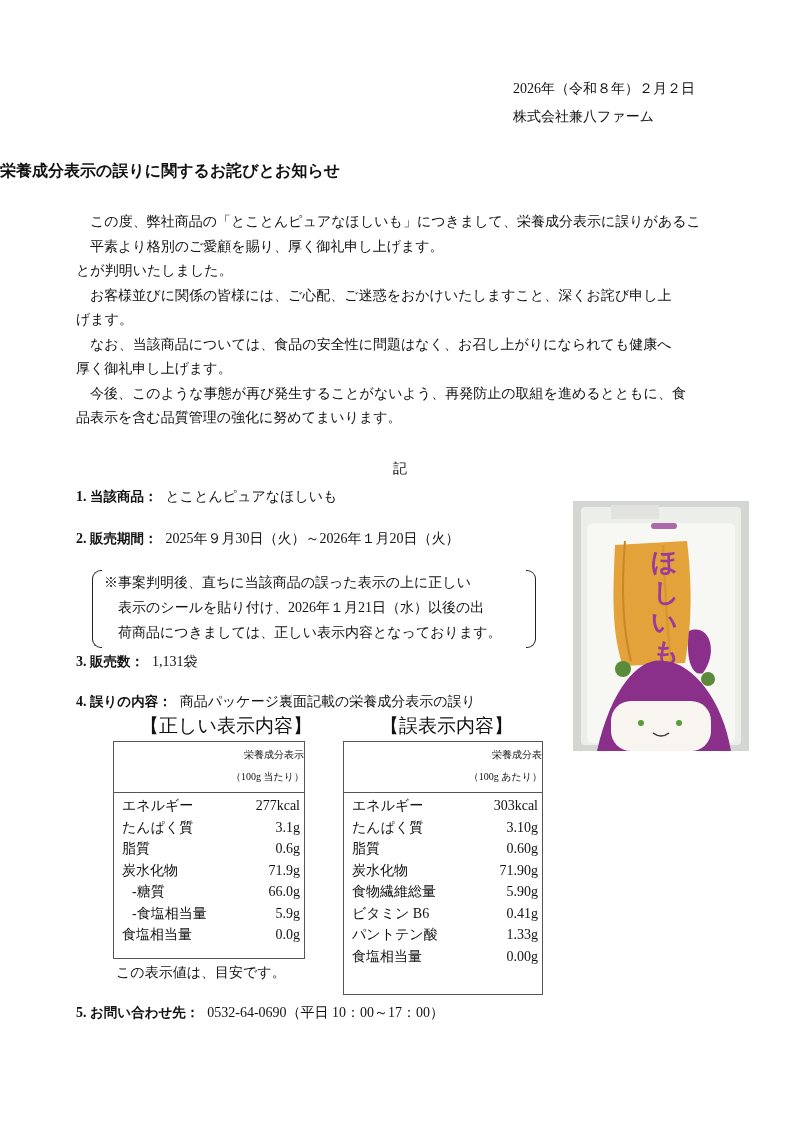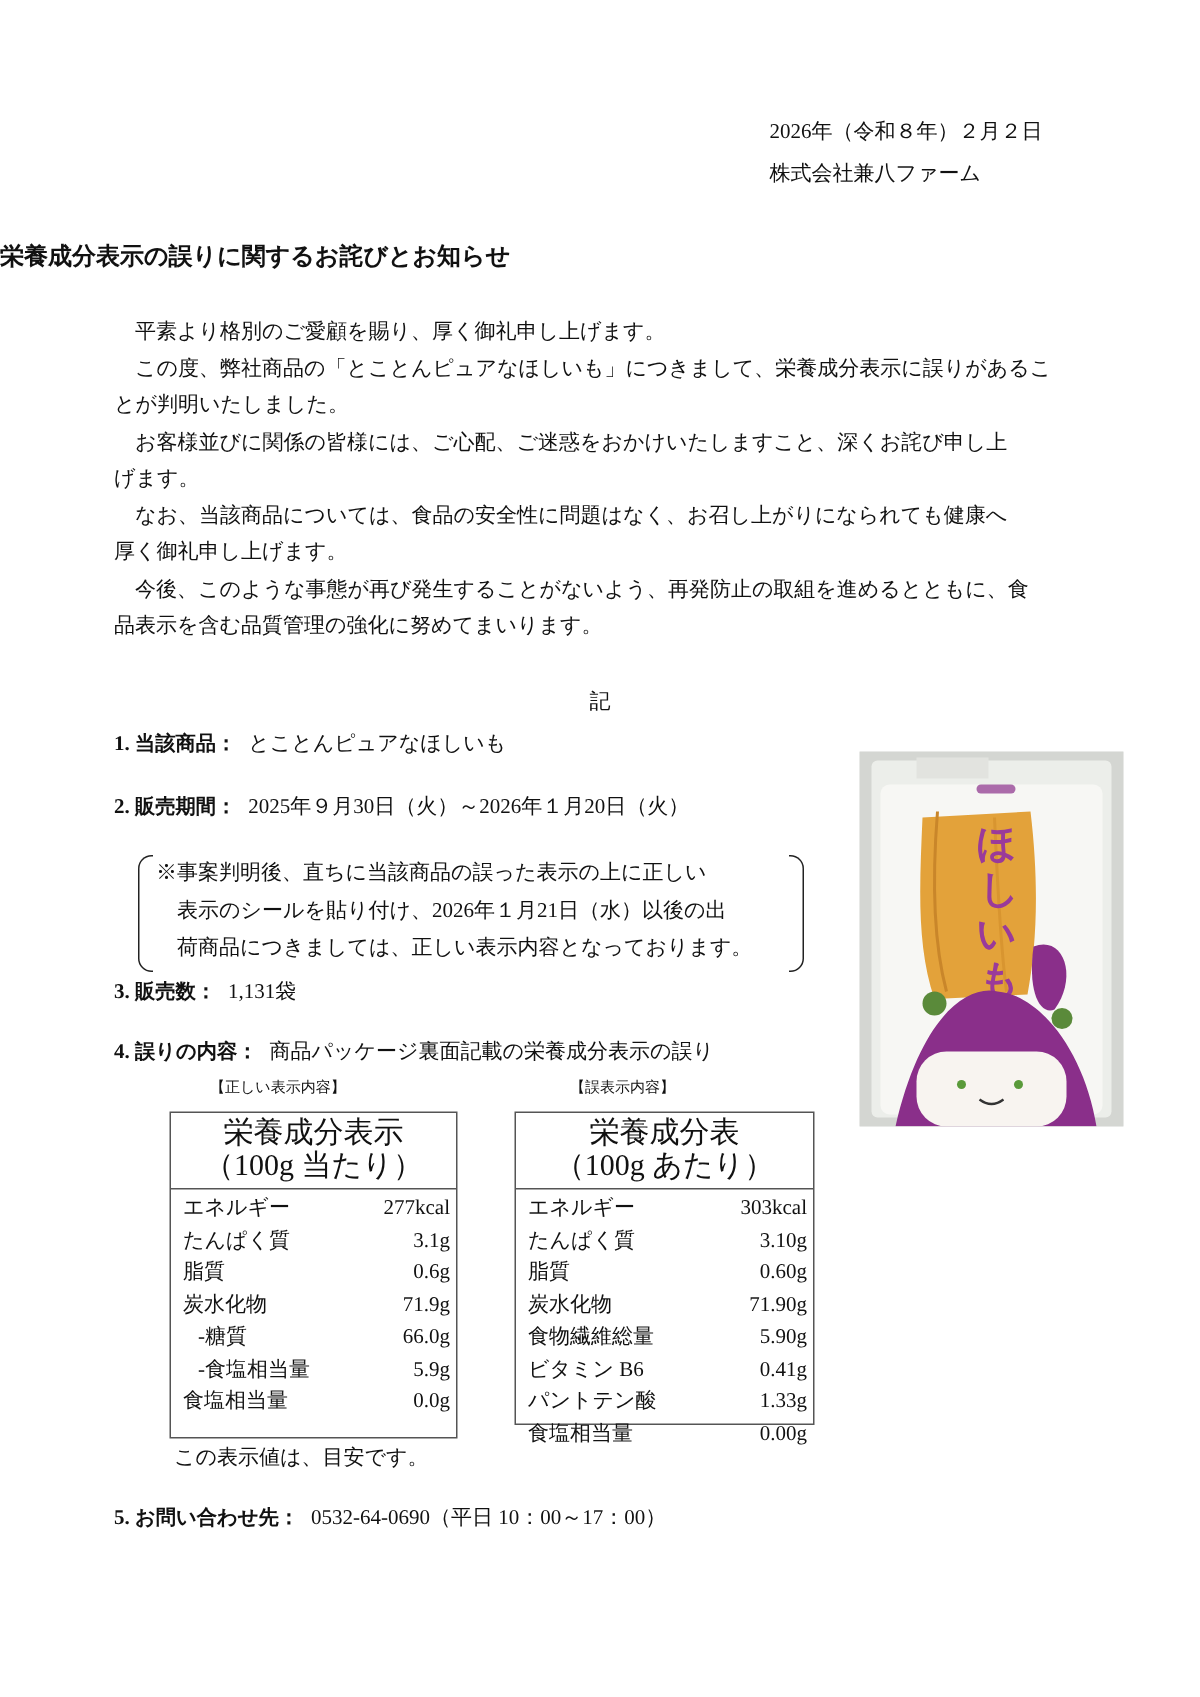--- a/index.html
+++ b/index.html
@@ -43,57 +43,57 @@
     .note .brk {
       position: absolute; top: 0; width: 10px; height: 78px;
       border: 1.3px solid #222; 
     }
     .note .brk.l { left: 0; border-right: none; border-radius: 9px 0 0 9px; }
     .note .brk.r { right: 0; border-left: none; border-radius: 0 9px 9px 0; }
     .note .lines { position: absolute; left: 12px; top: 0; font-size: 14px; }
     .note .lines div { line-height: 25px; white-space: nowrap; }
     .note .lines div.cont { padding-left: 14px; }
 
-    .cap { font-size: 10px; line-height: 18px; top: 717px; }
+    .cap { font-size: 19px; line-height: 18px; top: 717px; }
     .cap.left { left: 140px; }
     .cap.right { left: 380px; }
 
     .ntable {
       position: absolute; border: 1px solid #555; background: #fff;
     }
     .ntable .head {
       text-align: center; border-bottom: 1px solid #555;
       padding: 2px 0 4px 0;
     }
-    .ntable .head div { line-height: 22px; font-size: 20px; }
+    .ntable .head div { line-height: 22px; font-size: 10px; text-align: right; }
     .ntable .rows { padding: 2px 4px 0 8px; }
     .ntable .row { display: flex; justify-content: space-between; line-height: 21.5px; font-size: 14px; }
     .ntable .row .k.sub { padding-left: 10px; }
     .t-left { left: 113px; top: 741px; width: 192px; height: 218px; }
-    .t-right { left: 343px; top: 741px; width: 200px; height: 209px; }
+    .t-right { left: 343px; top: 741px; width: 200px; height: 254px; }
 
     .footnote { left: 116px; top: 964px; font-size: 14px; line-height: 18px; }
 
     .photo {
       position: absolute; left: 573px; top: 501px; width: 176px; height: 250px;
       background: #d8dad6; overflow: hidden;
     }
     .photo svg { display: block; }
   </style>
 </head>
 <body>
 
 <div class="abs date">2026年（令和８年）２月２日</div>
 <div class="abs company">株式会社兼八ファーム</div>
 
 <div class="abs title">栄養成分表示の誤りに関するお詫びとお知らせ</div>
 
 <div class="abs body-text">
+  <p class="indent">この度、弊社商品の「とことんピュアなほしいも」につきまして、栄養成分表示に誤りがあるこ</p>
   <p class="indent">平素より格別のご愛顧を賜り、厚く御礼申し上げます。</p>
-  <p class="indent">この度、弊社商品の「とことんピュアなほしいも」につきまして、栄養成分表示に誤りがあるこ</p>
   <p>とが判明いたしました。</p>
   <p class="indent">お客様並びに関係の皆様には、ご心配、ご迷惑をおかけいたしますこと、深くお詫び申し上</p>
   <p>げます。</p>
   <p class="indent">なお、当該商品については、食品の安全性に問題はなく、お召し上がりになられても健康へ</p>
   <p>厚く御礼申し上げます。</p>
   <p class="indent">今後、このような事態が再び発生することがないよう、再発防止の取組を進めるとともに、食</p>
   <p>品表示を含む品質管理の強化に努めてまいります。</p>
 </div>
 
 <div class="abs ki">記</div>

